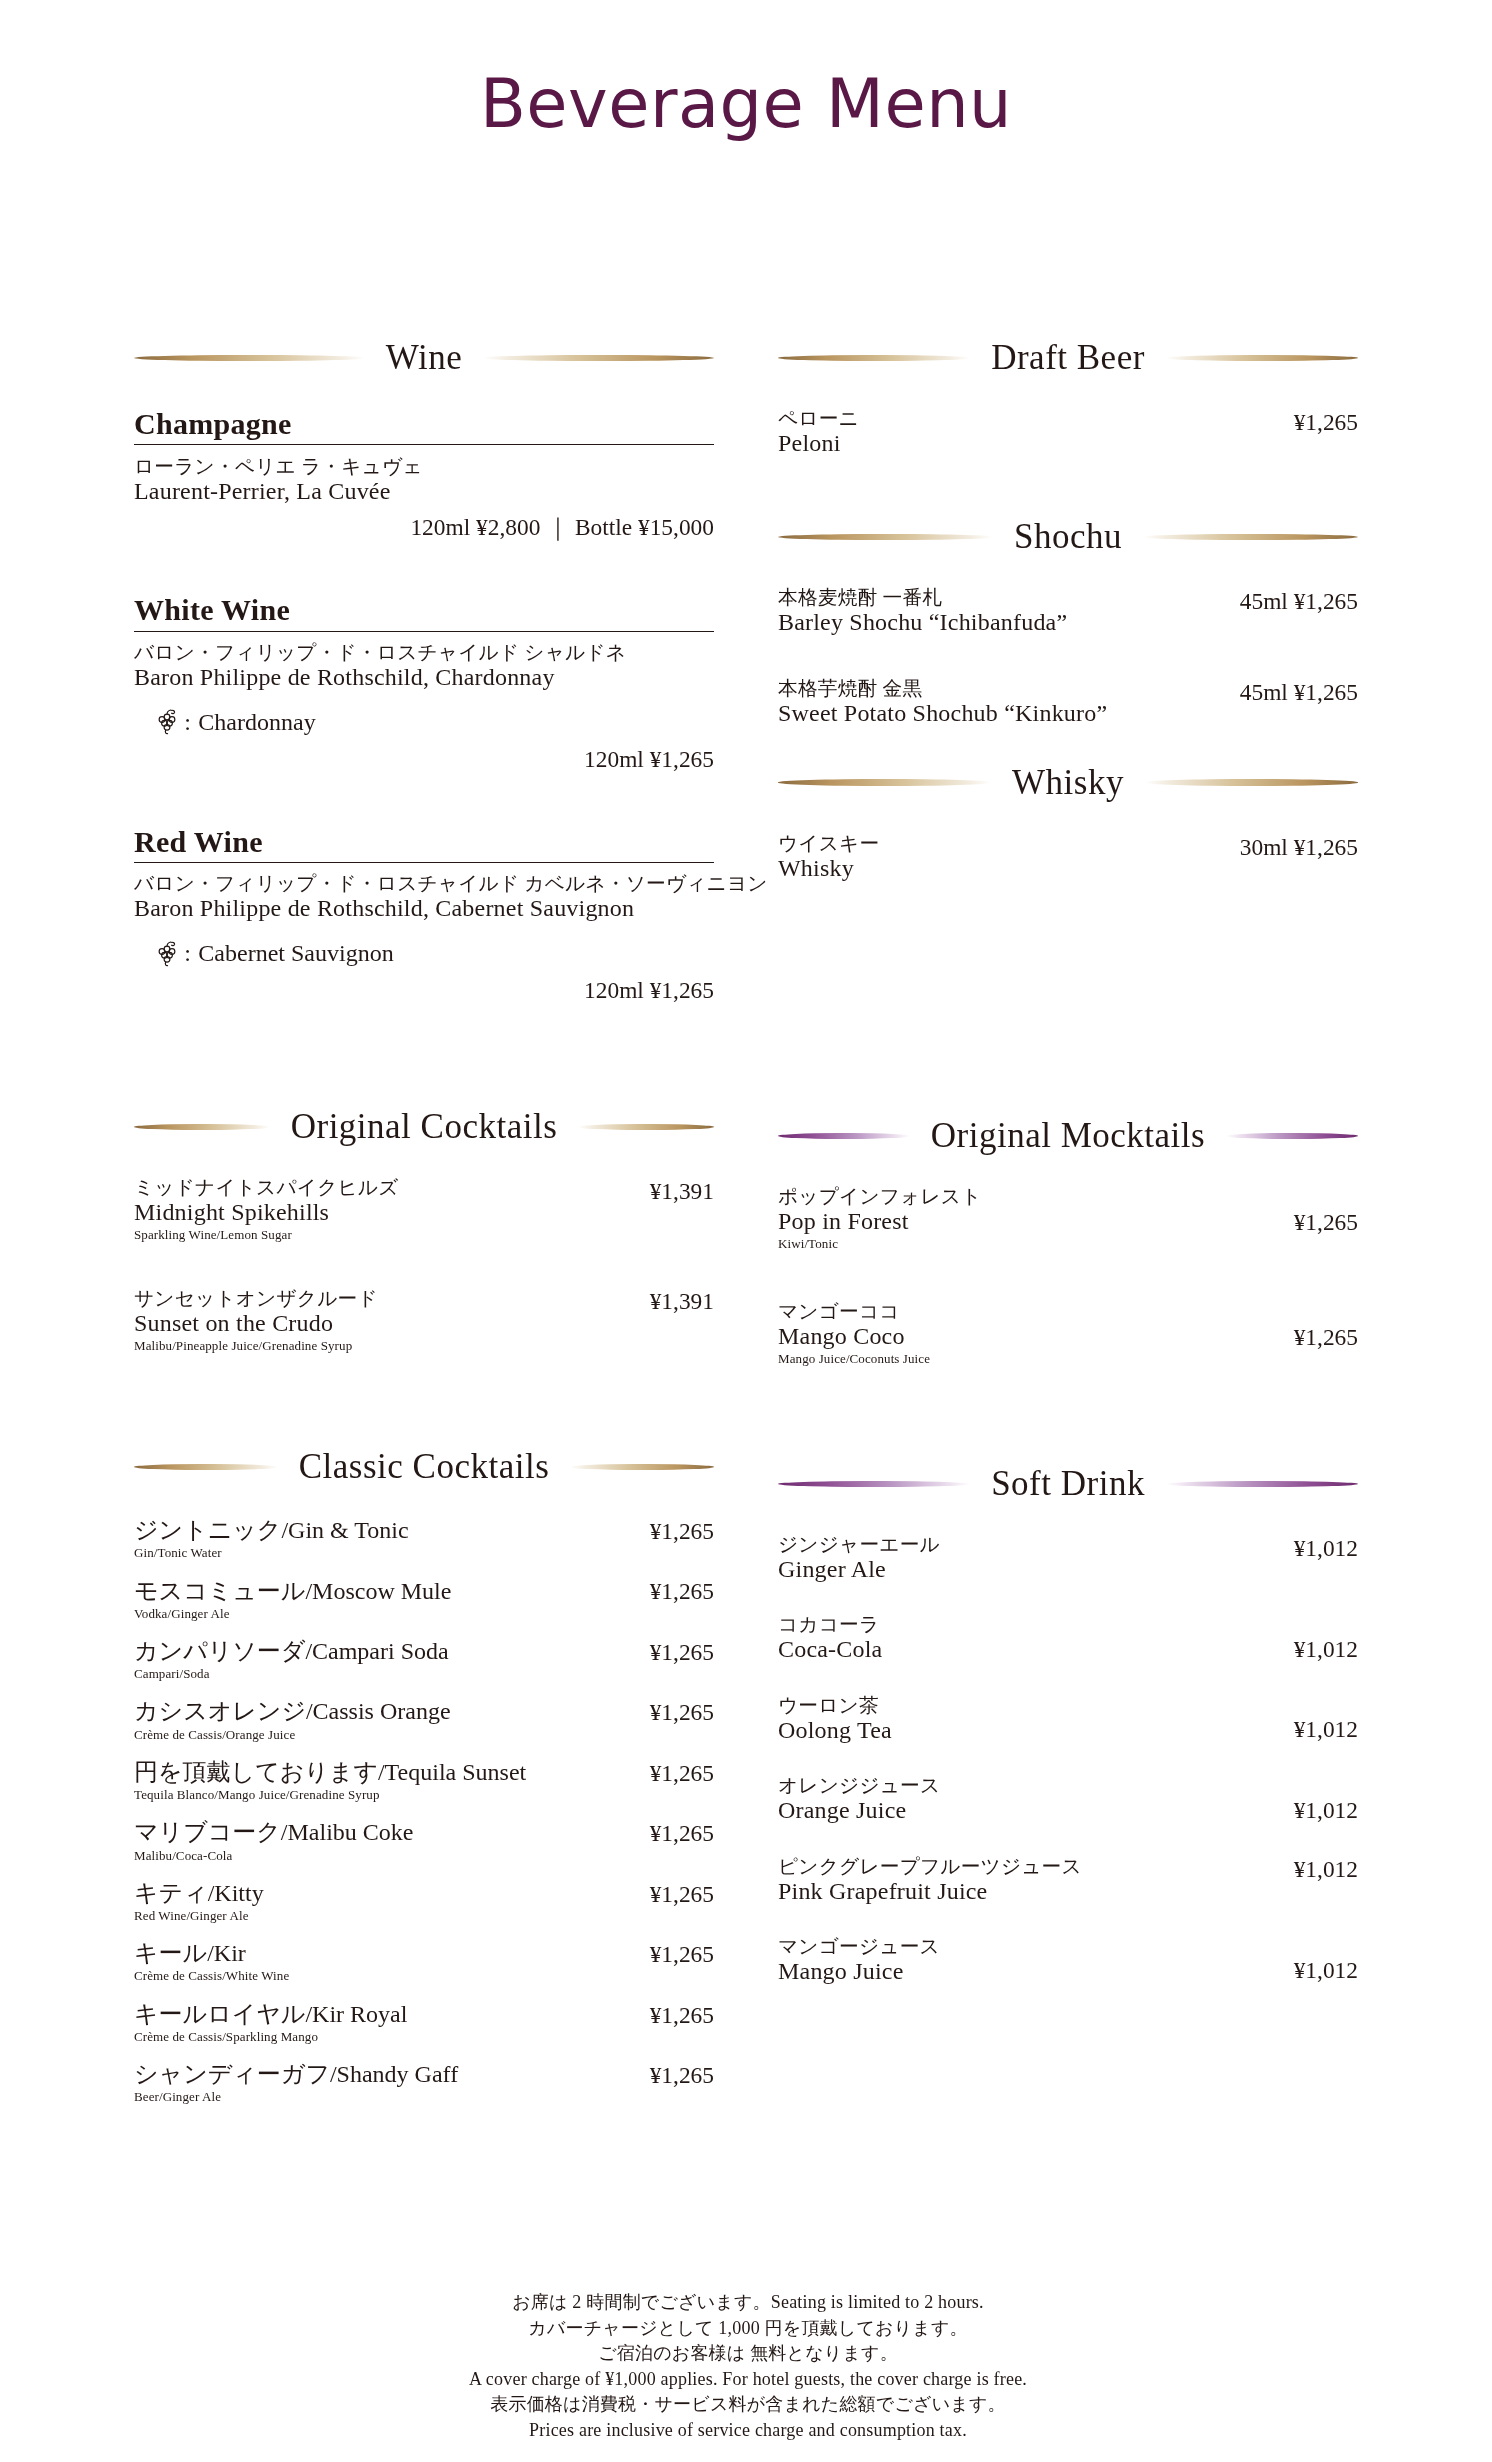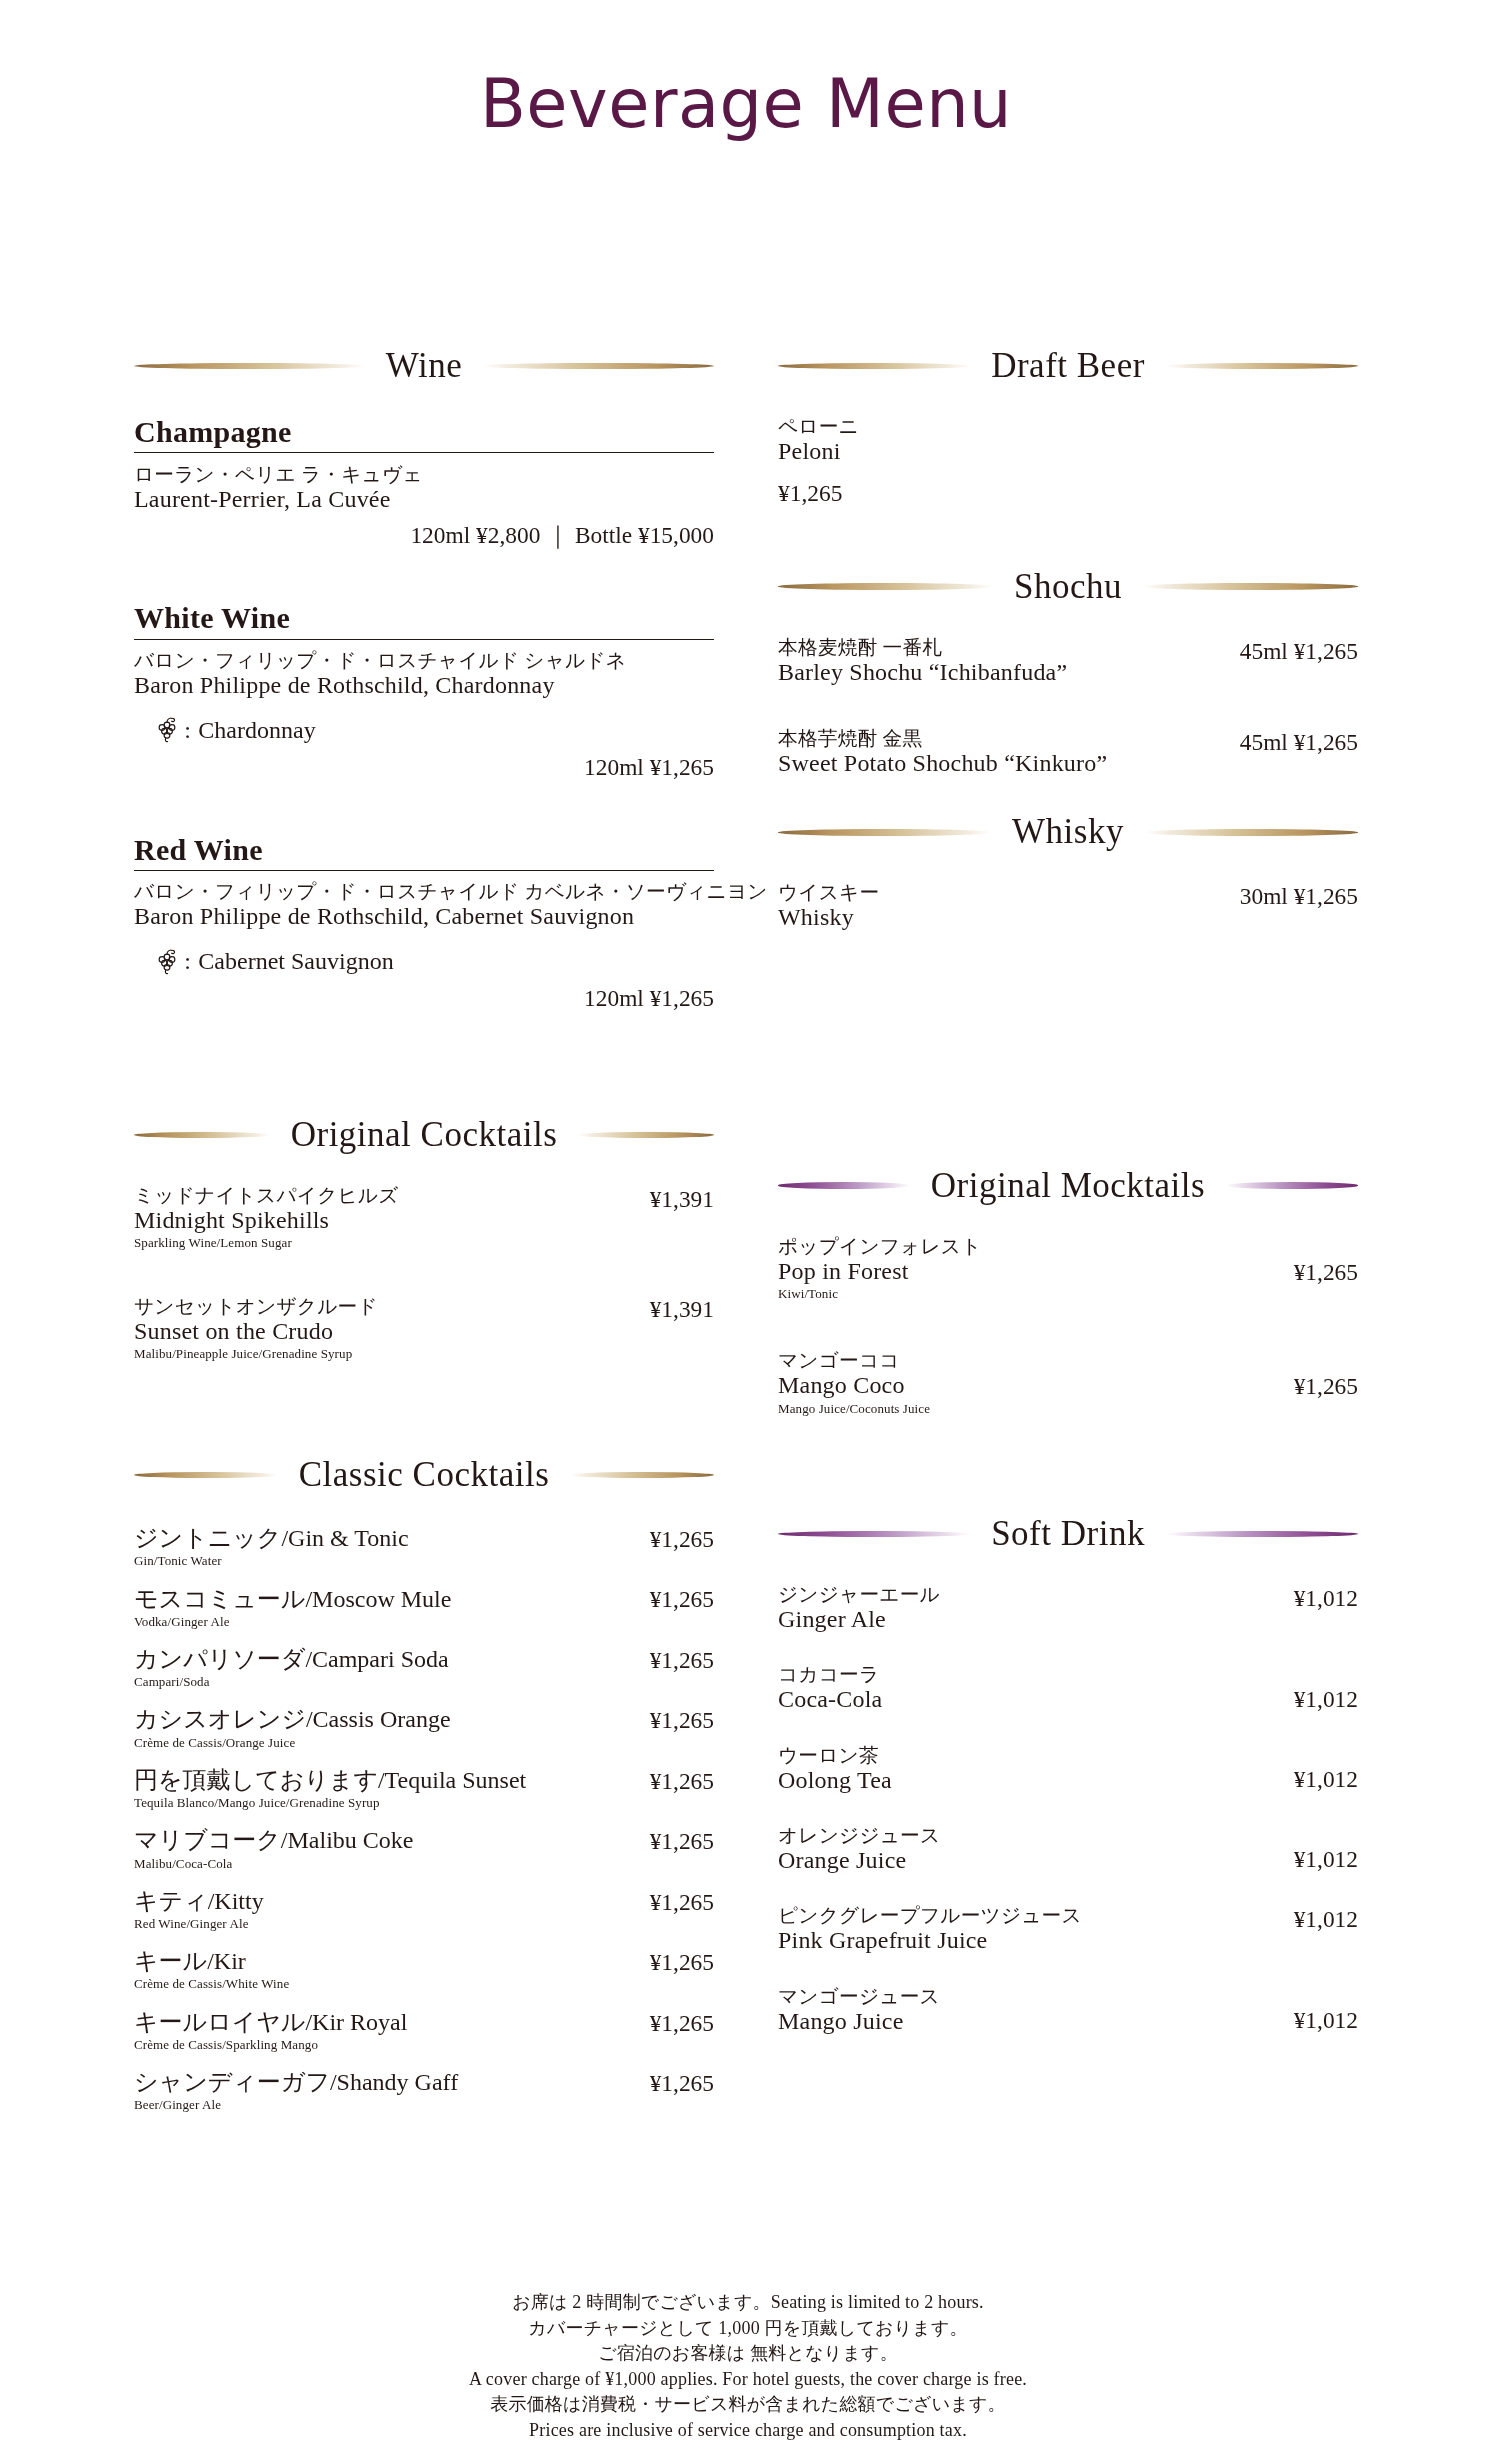--- a/index.html
+++ b/index.html
@@ -32,21 +32,21 @@
     letter-spacing: 0.5px;
     color: #5a1847;
     margin: 0;
     padding-top: 71px;
     line-height: 1;
   }
 
   
   .columns {
     position: absolute;
-    top: 348px;
+    top: 340px;
     left: 0;
     width: 1492px;
     display: flex;
     justify-content: center;
     gap: 64px;
   }
   .col {
     width: 580px;
   }
 
@@ -168,21 +168,21 @@
     flex: 0 0 auto;
   }
   .variety .colon { margin: 0 1.9px 0 0; }
 
   .wine-block { margin-bottom: 15px; }
 
   
   .gap-lg { height: 54px; }
   .gap-md { height: 37px; }
 
-  .beer-item { margin-bottom: 7.5px; flex-direction: column; }
+  .beer-item { margin-bottom: 7.5px; }
   .shochu-item { margin-bottom: 41px; }
 
   .cocktail-item { margin-bottom: 43px; }
   .mocktail-item { margin-bottom: 47px; }
   .classic-item { margin-bottom: 15px; }
   .soft-item { margin-bottom: 30px; }
 
   .classic-item .jp-en {
     font-size: 24px;
     line-height: 1.18;

